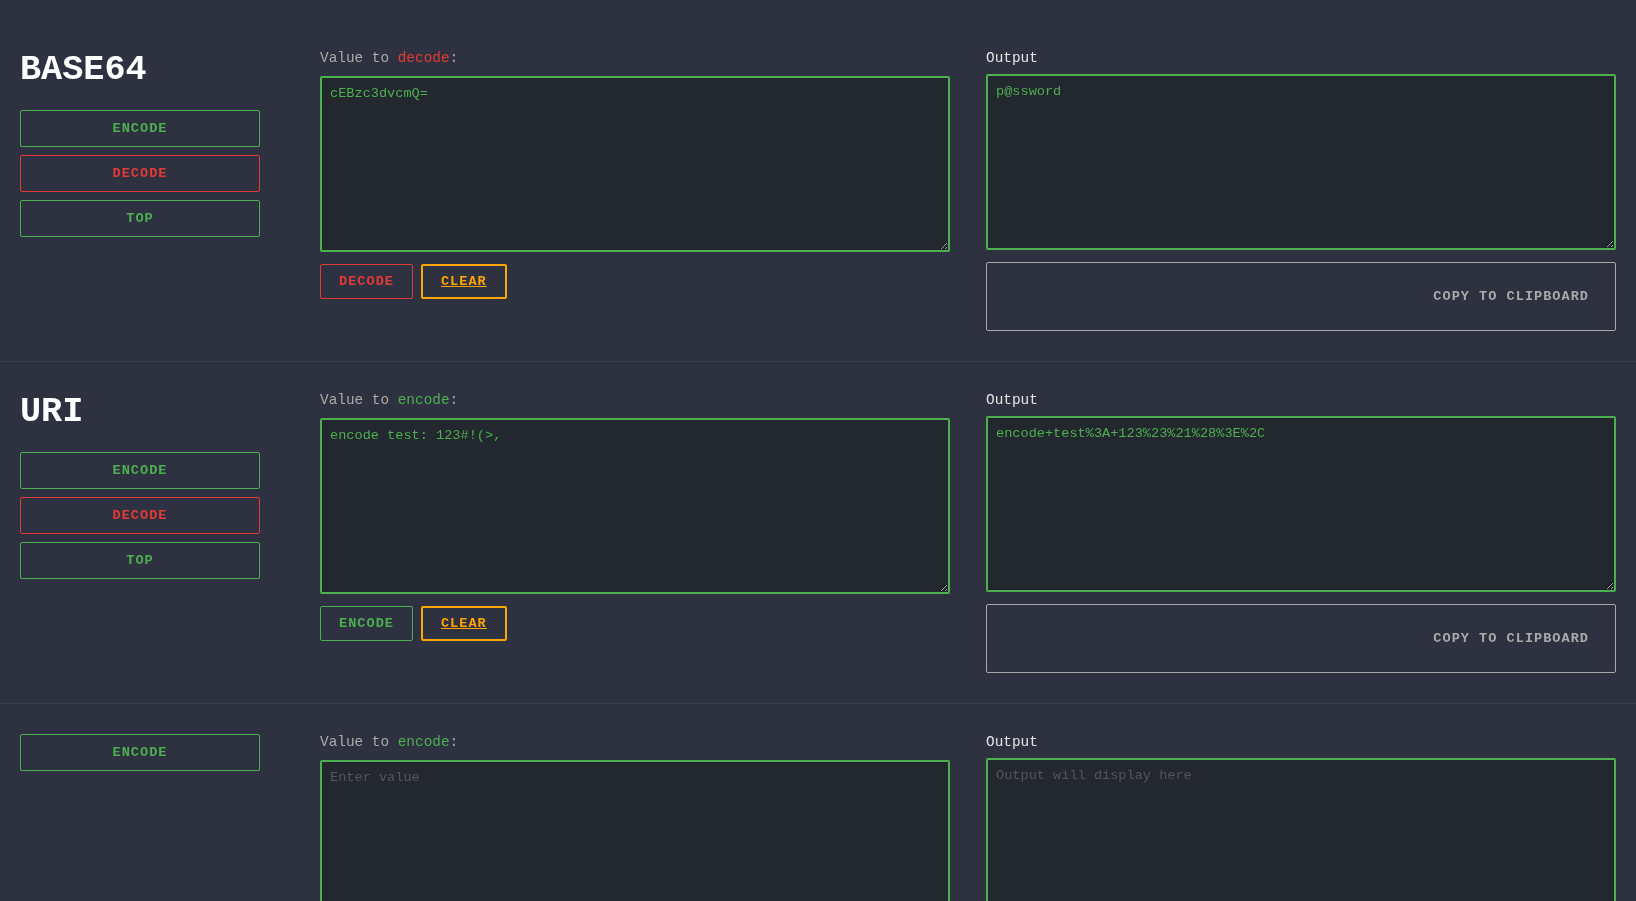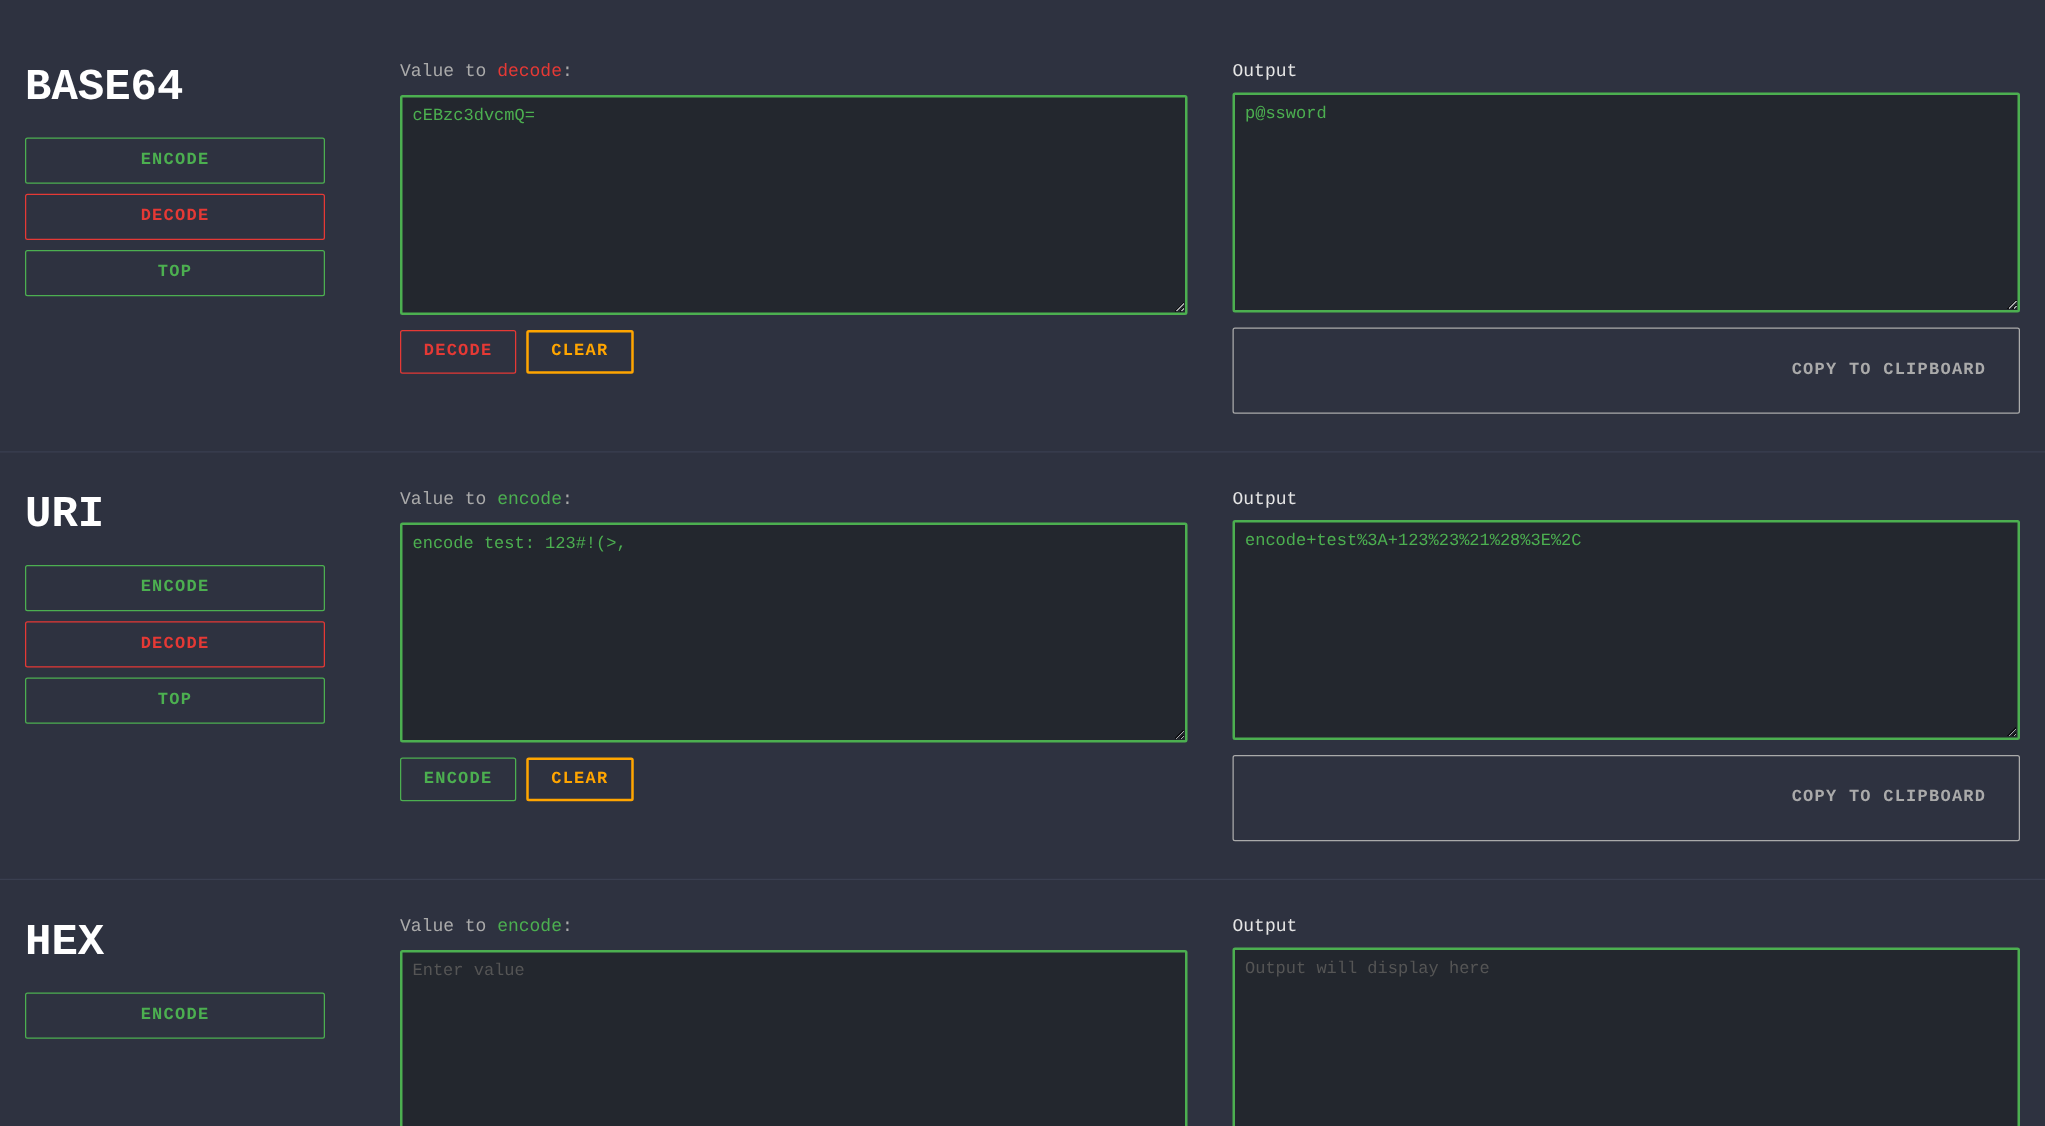--- a/index.html
+++ b/index.html
@@ -124,20 +124,21 @@
       border: 1px solid #e53935;
       color: #e53935;
     }
     .btn-action-encode {
       border: 1px solid #4caf50;
       color: #4caf50;
     }
     .btn-action-clear {
       border: 2px solid #ffa500;
       color: #ffa500;
+      text-decoration: underline;
     }
     .btn-copy {
       width: 100%;
       padding: 26px;
       font-family: 'Courier New', Courier, monospace;
       font-size: 0.85em;
       font-weight: bold;
       letter-spacing: 1px;
       cursor: pointer;
       background: transparent;
@@ -212,21 +213,20 @@
           <div class="output-label">Output</div>
           <textarea style="">encode+test%3A+123%23%21%28%3E%2C</textarea>
           <button class="btn-copy">COPY TO CLIPBOARD</button>
         </div>
       </div>
     </div>
   </div>
 
   <div class="section">
     <div class="left-panel">
-      <div class="section-title">HEX</div>
       <div class="btn-group">
         <button class="btn btn-encode">ENCODE</button>
       </div>
     </div>
     <div class="right-panel">
       <div class="io-row">
         <div class="io-col">
           <div class="io-label">
             <span>Value to </span><span class="type-word-green">encode</span><span>:</span>
           </div>

